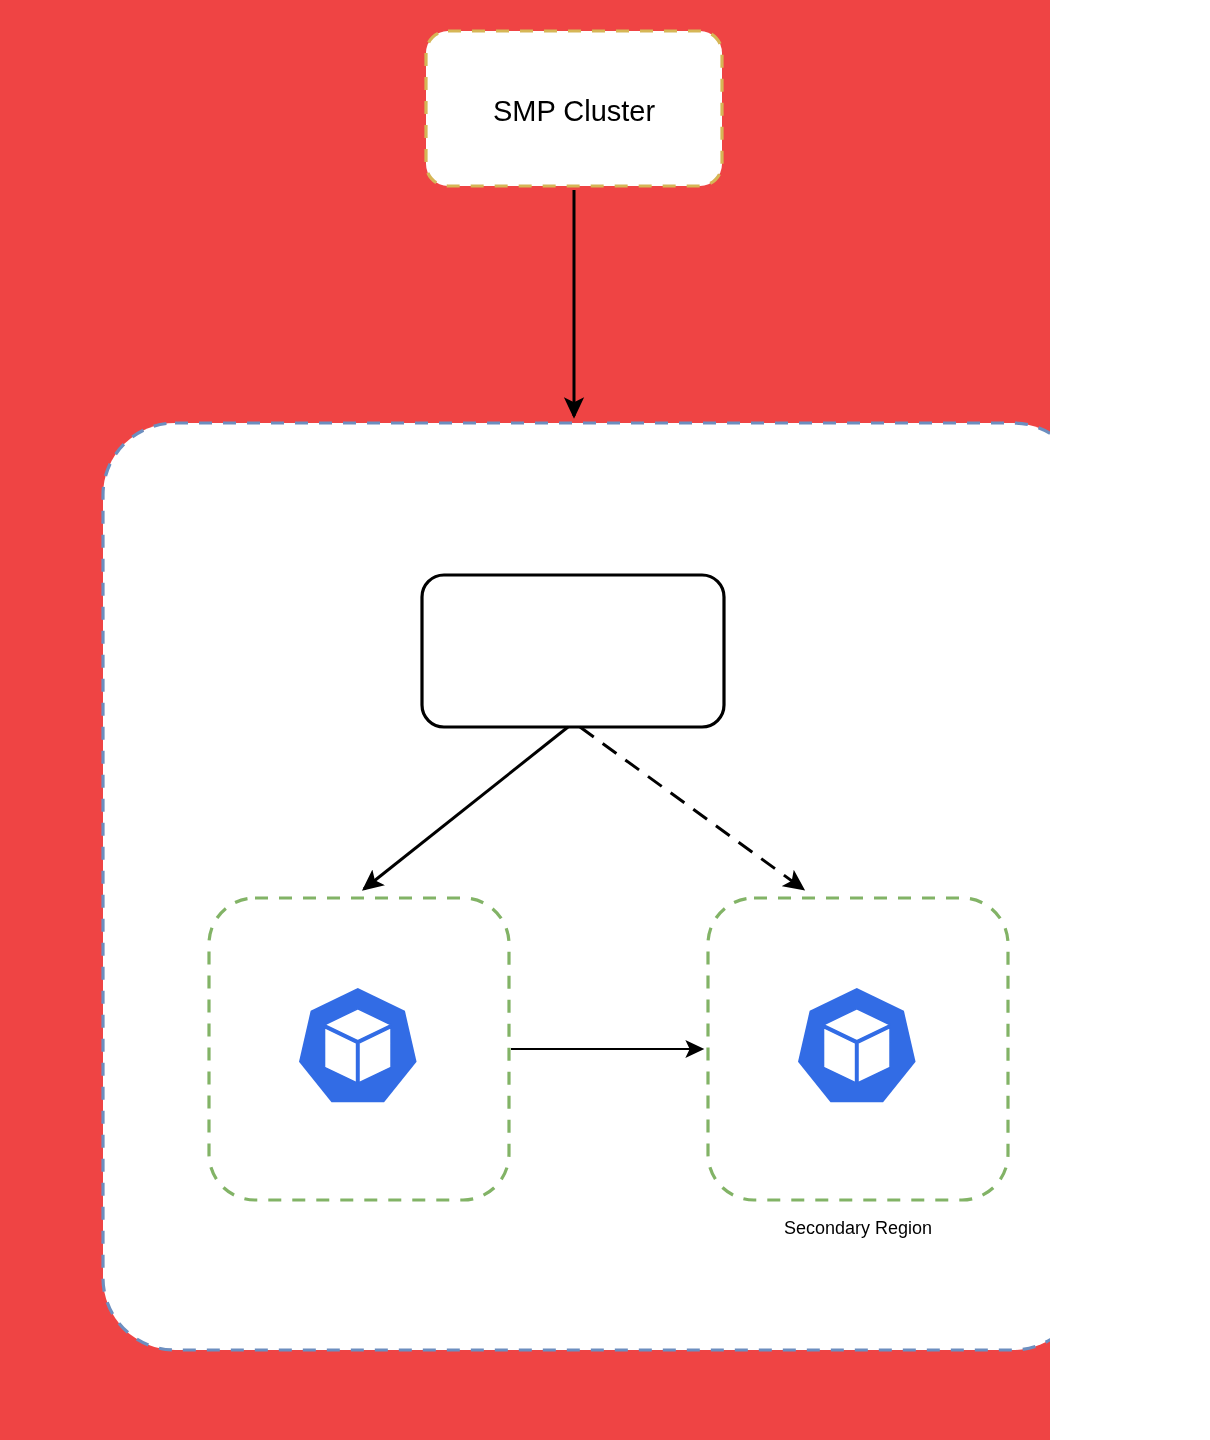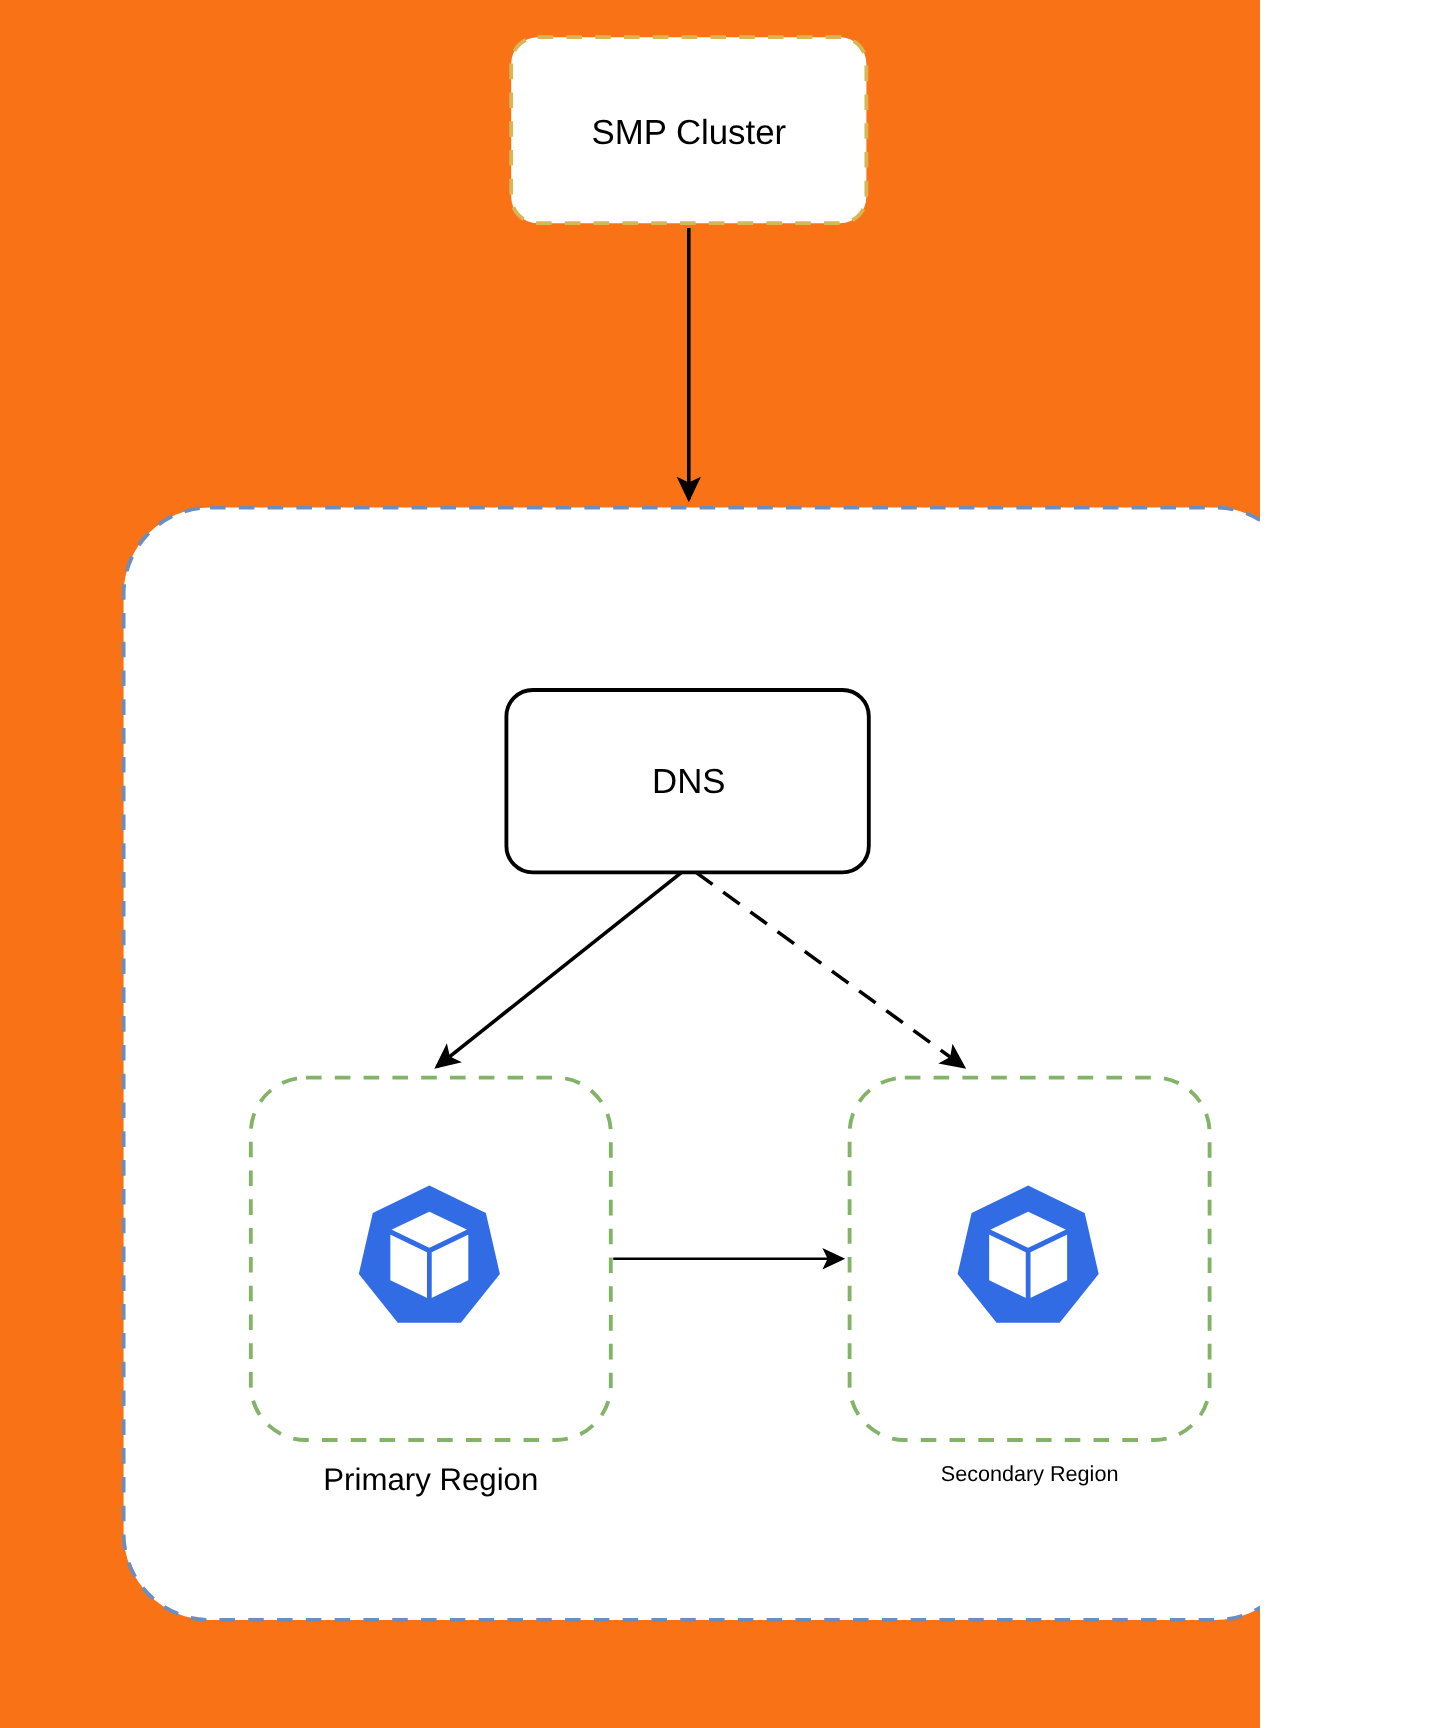--- a/index.html
+++ b/index.html
@@ -7,21 +7,21 @@
     padding: 0;
     background: #ffffff;
   }
   body {
     font-family: "Liberation Sans", sans-serif;
   }
   #canvas {
     position: relative;
     width: 1050px;
     height: 1440px;
-    background: #f97316;
+    background: #ef4444;
     overflow: hidden;
   }
   .svg-layer {
     position: absolute;
     left: 0;
     top: 0;
     width: 1210px;
     height: 1440px;
   }
   .node-label {
@@ -106,19 +106,17 @@
         <path d="M 233 84 L 367 148 L 233 212 L 99 148 Z"></path>
         <path d="M 99 160 L 228 222 L 228 382 L 99 320 Z"></path>
         <path d="M 367 160 L 238 222 L 238 382 L 367 320 Z"></path>
       </g>
     </g>
 
   </svg>
 
   <div class="node-label label-smp">SMP Cluster</div>
 
-  <div class="node-label label-dns">DNS</div>
 
-  <div class="node-label label-primary">Primary Region</div>
 
   <div class="node-label label-secondary">Secondary Region</div>
 
 </div>
 
 </body></html>

